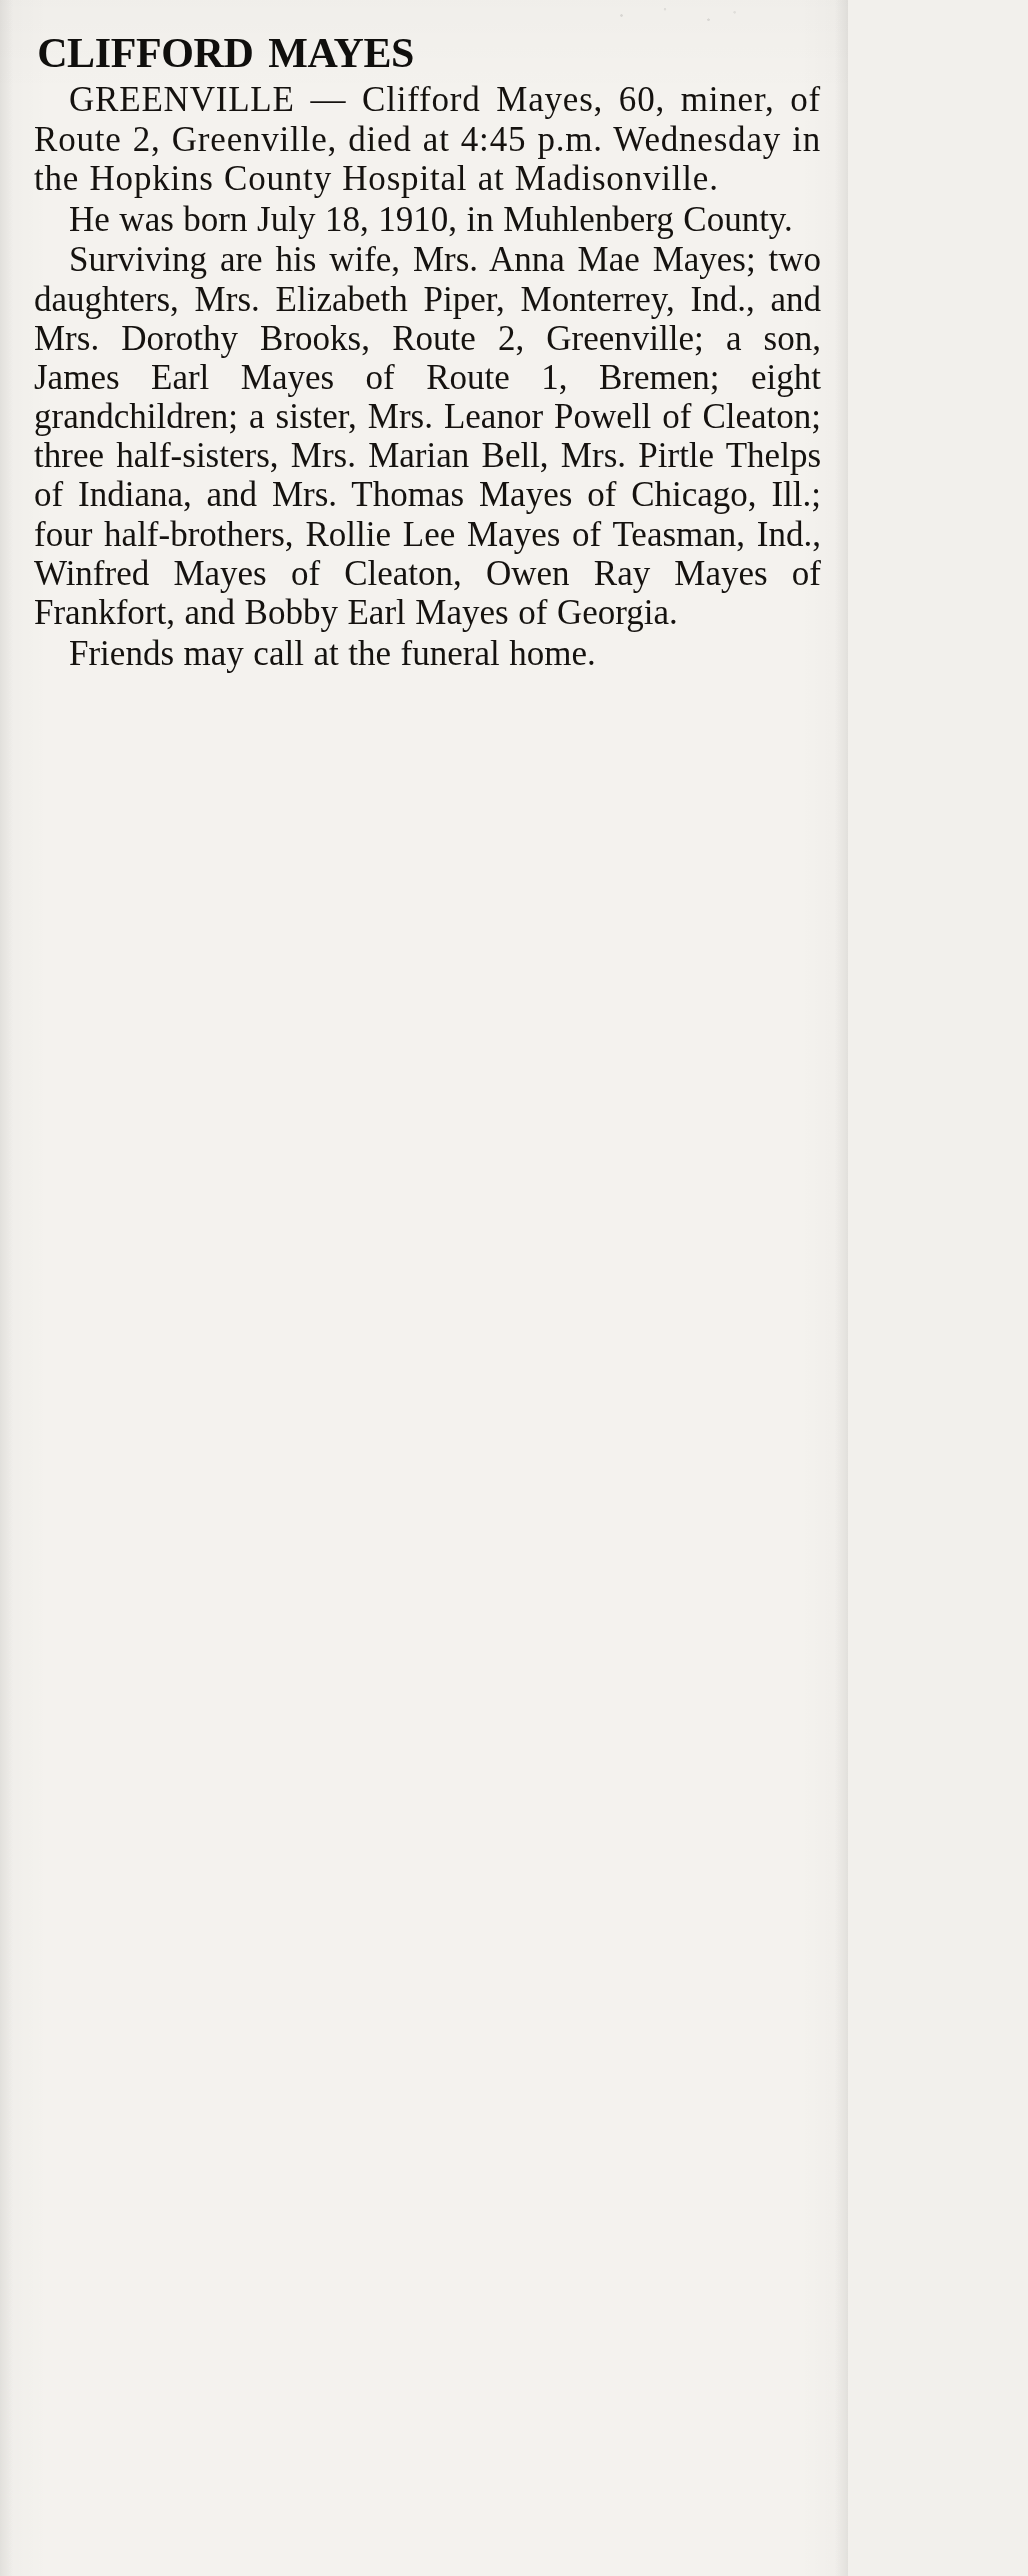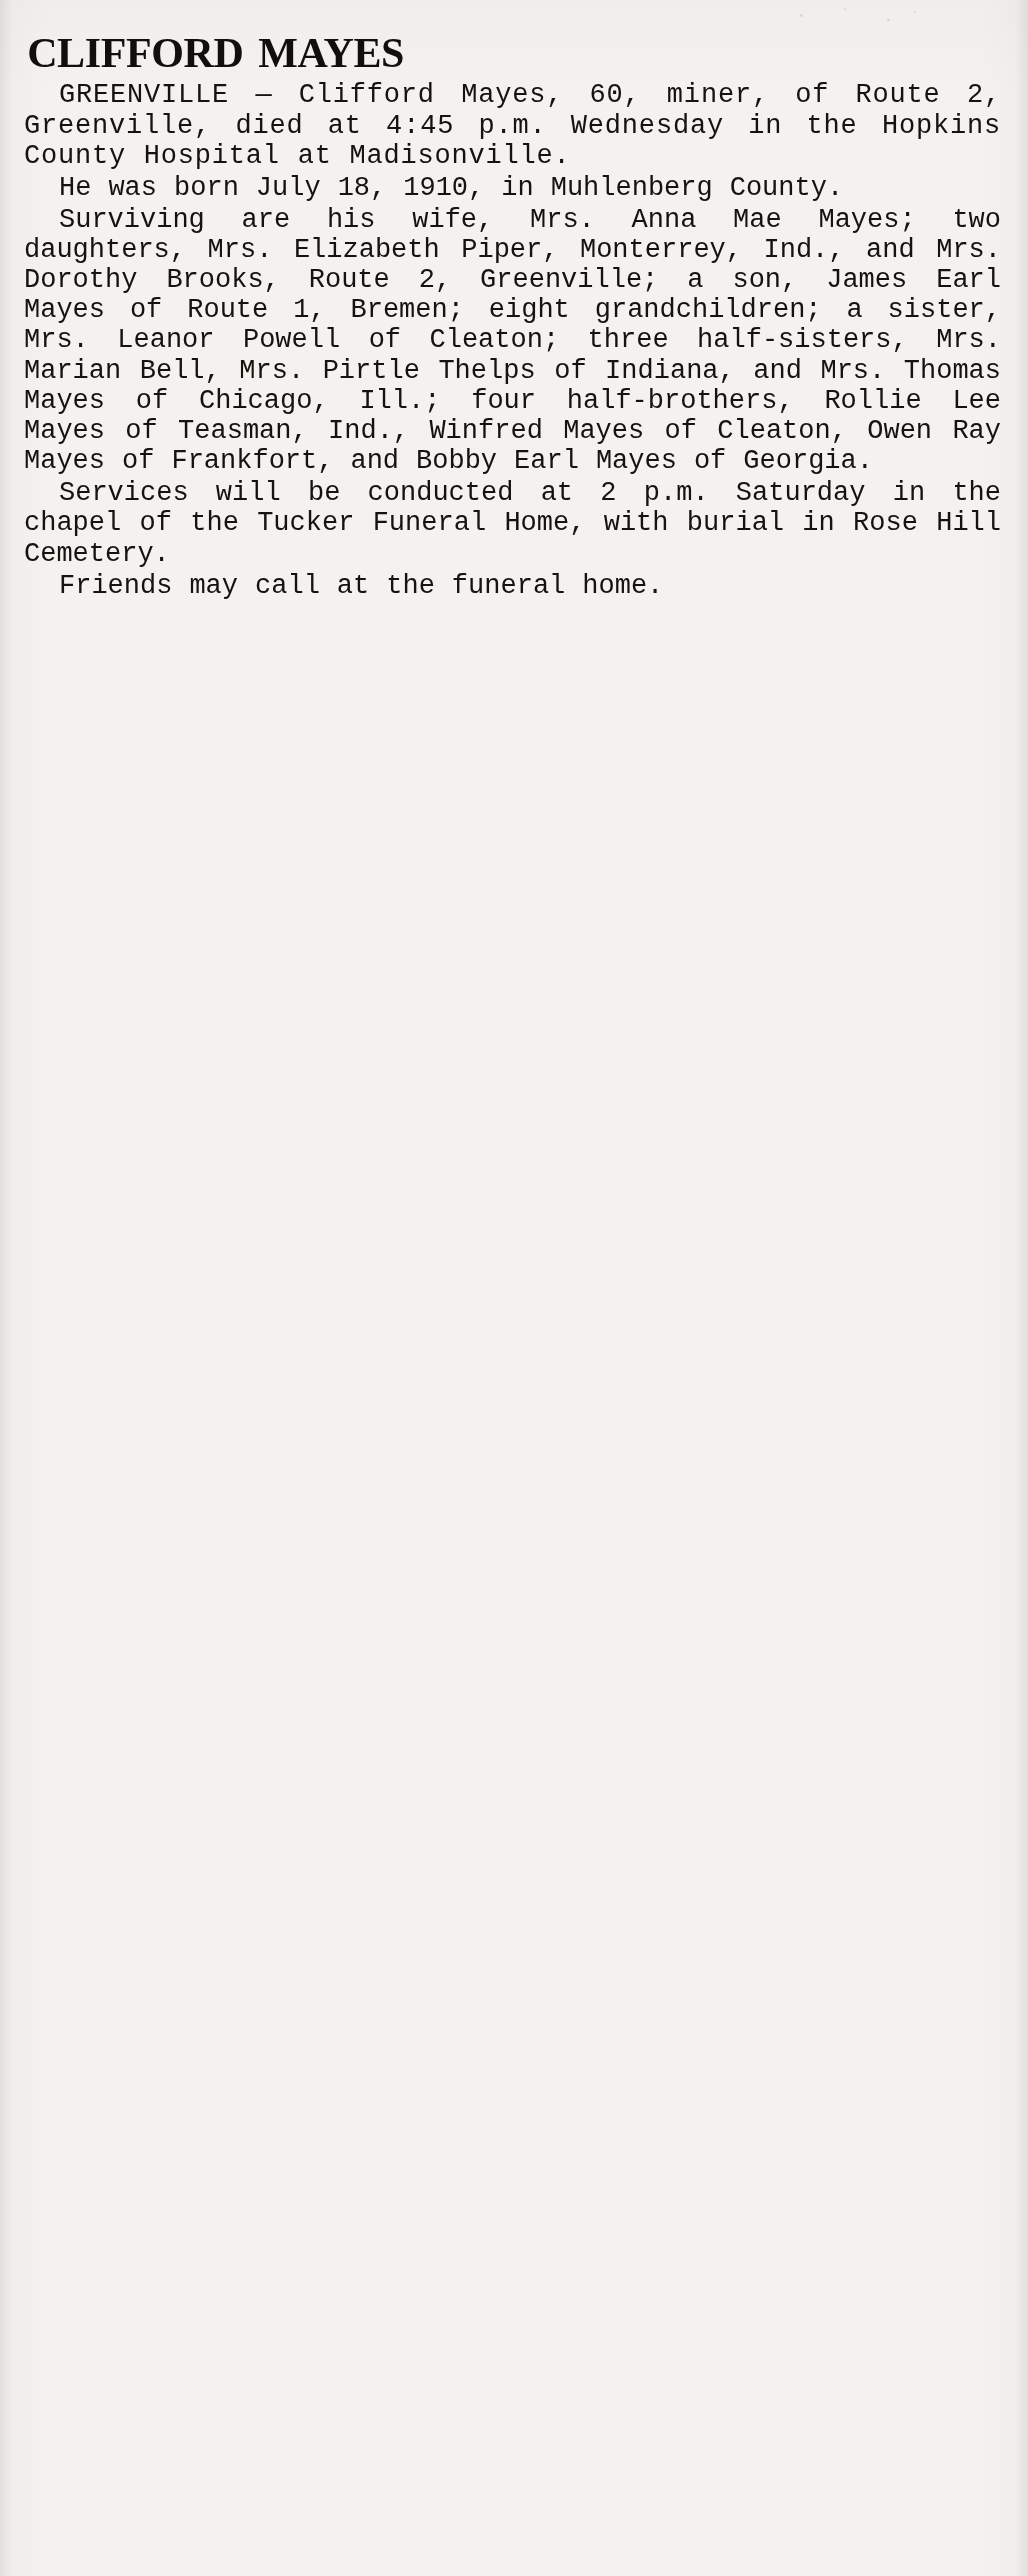--- a/index.html
+++ b/index.html
@@ -8,45 +8,45 @@
     background: #ffffff;
   }
   body {
     width: 1028px;
     min-height: 2576px;
     font-family: "Liberation Serif", serif;
     background: #f2f0ec;
   }
   .clipping {
     position: relative;
-    width: 1028px;
+    width: 848px;
     min-height: 2576px;
     background: #f4f2ee;
     box-sizing: border-box;
-    padding: 32px 27px 32px 24px;
+    padding: 32px 27px 32px 34px;
     
     background-image:
       linear-gradient(to bottom, rgba(0,0,0,0.015) 0px, rgba(0,0,0,0) 96px),
       linear-gradient(to right, rgba(0,0,0,0.02) 0px, rgba(0,0,0,0) 48px),
       linear-gradient(to left, rgba(0,0,0,0.02) 0px, rgba(0,0,0,0) 48px);
   }
   .obit-headline {
     font-family: "Liberation Serif", serif;
     font-weight: bold;
     font-size: 42px;
     line-height: 1.0;
     letter-spacing: -0.4px;
     color: #100f0d;
     margin: 0 0 6.4px 0;
     padding-left: 3.2px;
     word-spacing: 4.8px;
   }
   .obit-body {
-    font-family: Liberation Mono, monospace;
-    font-size: 27px;
+    font-family: Liberation Serif, serif;
+    font-size: 35px;
     line-height: 1.12;
     color: #15120f;
   }
   .para {
     margin: 0;
     padding: 0;
     text-align: justify;
     text-justify: inter-word;
     text-indent: 35px;
     word-spacing: 0.8px;
@@ -93,17 +93,16 @@
   <div class="edge-shade-left"></div>
   <div class="edge-shade-right"></div>
   <div class="speckle"></div>
 
   <h1 class="obit-headline">CLIFFORD MAYES</h1>
 
   <div class="obit-body">
     <p class="para lead-city">GREENVILLE — Clifford Mayes, 60, miner, of Route 2, Greenville, died at 4:45 p.m. Wednesday in the Hopkins County Hospital at Madisonville.</p>
     <p class="para">He was born July 18, 1910, in Muhlenberg County.</p>
     <p class="para">Surviving are his wife, Mrs. Anna Mae Mayes; two daughters, Mrs. Elizabeth Piper, Monterrey, Ind., and Mrs. Dorothy Brooks, Route 2, Greenville; a son, James Earl Mayes of Route 1, Bremen; eight grandchildren; a sister, Mrs. Leanor Powell of Cleaton; three half-sisters, Mrs. Marian Bell, Mrs. Pirtle Thelps of Indiana, and Mrs. Thomas Mayes of Chicago, Ill.; four half-brothers, Rollie Lee Mayes of Teasman, Ind., Winfred Mayes of Cleaton, Owen Ray Mayes of Frankfort, and Bobby Earl Mayes of Georgia.</p>
-    <p class="para">Services will be conducted at 2 p.m. Saturday in the chapel of the Tucker Funeral Home, with burial in Rose Hill Cemetery.</p>
     <p class="para">Friends may call at the funeral home.</p>
   </div>
 </div>
 
 
 </body></html>

